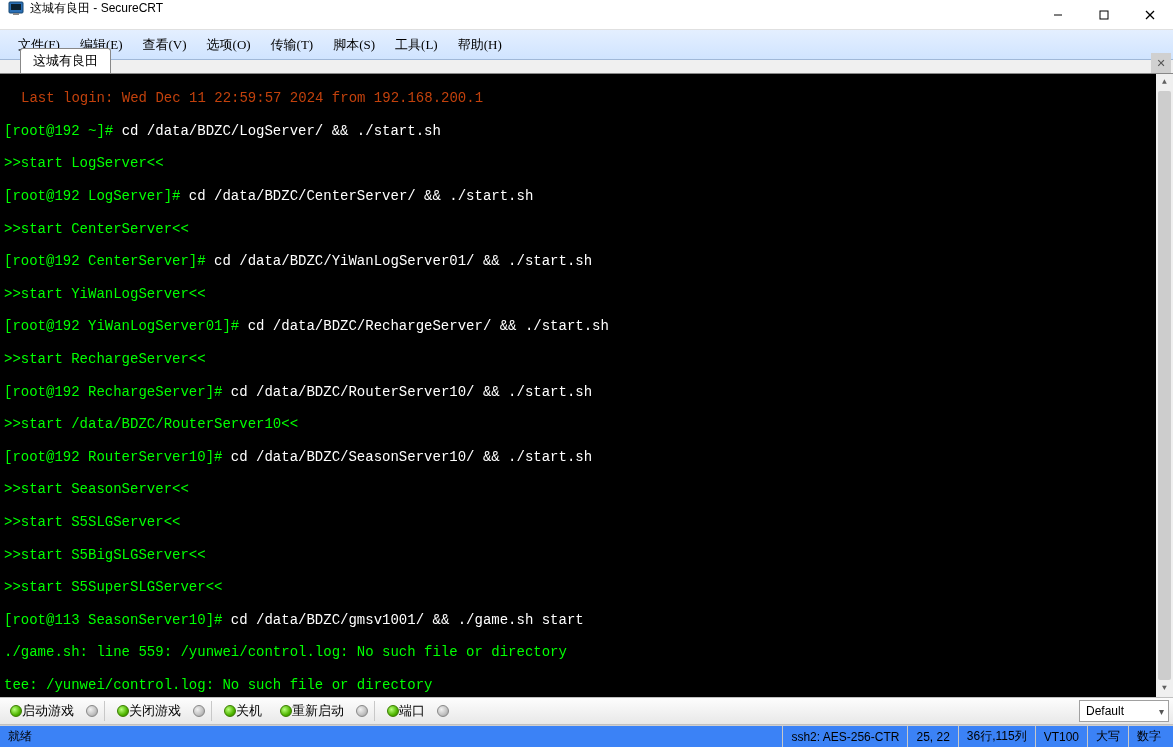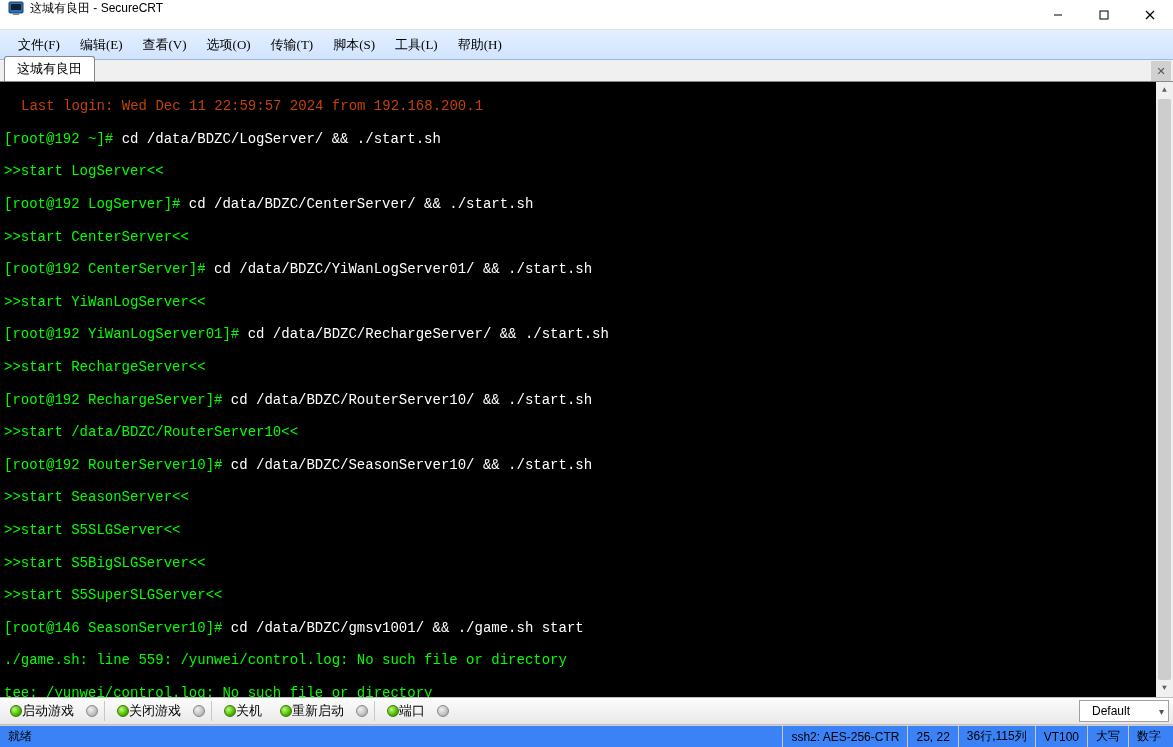--- a/index.html
+++ b/index.html
@@ -37,26 +37,27 @@
   padding: 0 8px;
   border-bottom: 1px solid #a0b8d8;
 }
 .menubar .menu-item {
   padding: 4px 10px;
   font-size: 13px;
   color: #000;
   font-family: Liberation Serif, serif;
 }
 .tabbar {
-  height: 22px;
+  height: 14px;
   background: #f0f0f0;
   display: flex;
   align-items: flex-end;
   border-bottom: 1px solid #888;
   position: relative;
+  padding-left: 16px;
 }
 .tabbar .tab {
   background: #fff;
   border: 1px solid #888;
   border-bottom: none;
   padding: 3px 12px;
   font-size: 13px;
   margin-left: 4px;
   border-radius: 3px 3px 0 0;
 }
@@ -125,21 +126,21 @@
   background: radial-gradient(circle at 35% 35%, #f0f0f0, #c0c0c0 60%, #909090);
   border: 1px solid #888;
 }
 .tb-label { font-size: 13px; color:#000; }
 .tb-sep { width:1px; height:20px; background:#c8c8c8; }
 .tb-select {
   margin-left: auto;
   height: 22px;
   border: 1px solid #a0a0a0;
   background: #fff;
-  padding: 0 18px 0 12px;
+  padding: 0 18px 0 6px;
   font-size: 12px;
   color:#000;
   position: relative;
   display:flex; align-items:center;
   min-width: 90px;
 }
 .tb-select::after {
   content:"▾"; position:absolute; right:4px; font-size:10px; color:#555;
 }
 .statusbar {
@@ -218,21 +219,21 @@
 <div class="line plain">&gt;&gt;start YiWanLogServer&lt;&lt;</div>
 <div class="line"><span class="prompt">[root@192 YiWanLogServer01]# </span><span class="cmd">cd /data/BDZC/RechargeServer/ &amp;&amp; ./start.sh</span></div>
 <div class="line plain">&gt;&gt;start RechargeServer&lt;&lt;</div>
 <div class="line"><span class="prompt">[root@192 RechargeServer]# </span><span class="cmd">cd /data/BDZC/RouterServer10/ &amp;&amp; ./start.sh</span></div>
 <div class="line plain">&gt;&gt;start /data/BDZC/RouterServer10&lt;&lt;</div>
 <div class="line"><span class="prompt">[root@192 RouterServer10]# </span><span class="cmd">cd /data/BDZC/SeasonServer10/ &amp;&amp; ./start.sh</span></div>
 <div class="line plain">&gt;&gt;start SeasonServer&lt;&lt;</div>
 <div class="line plain">&gt;&gt;start S5SLGServer&lt;&lt;</div>
 <div class="line plain">&gt;&gt;start S5BigSLGServer&lt;&lt;</div>
 <div class="line plain">&gt;&gt;start S5SuperSLGServer&lt;&lt;</div>
-<div class="line"><span class="prompt">[root@146 SeasonServer10]# </span><span class="cmd">cd /data/BDZC/gmsv1001/ &amp;&amp; ./game.sh start</span></div>
+<div class="line"><span class="prompt">[root@113 SeasonServer10]# </span><span class="cmd">cd /data/BDZC/gmsv1001/ &amp;&amp; ./game.sh start</span></div>
 <div class="line plain">./game.sh: line 559: /yunwei/control.log: No such file or directory</div>
 <div class="line plain">tee: /yunwei/control.log: No such file or directory</div>
 
 
 
 
 
 
   <div class="scrollbar">
     <div class="sb-btn">▲</div>

